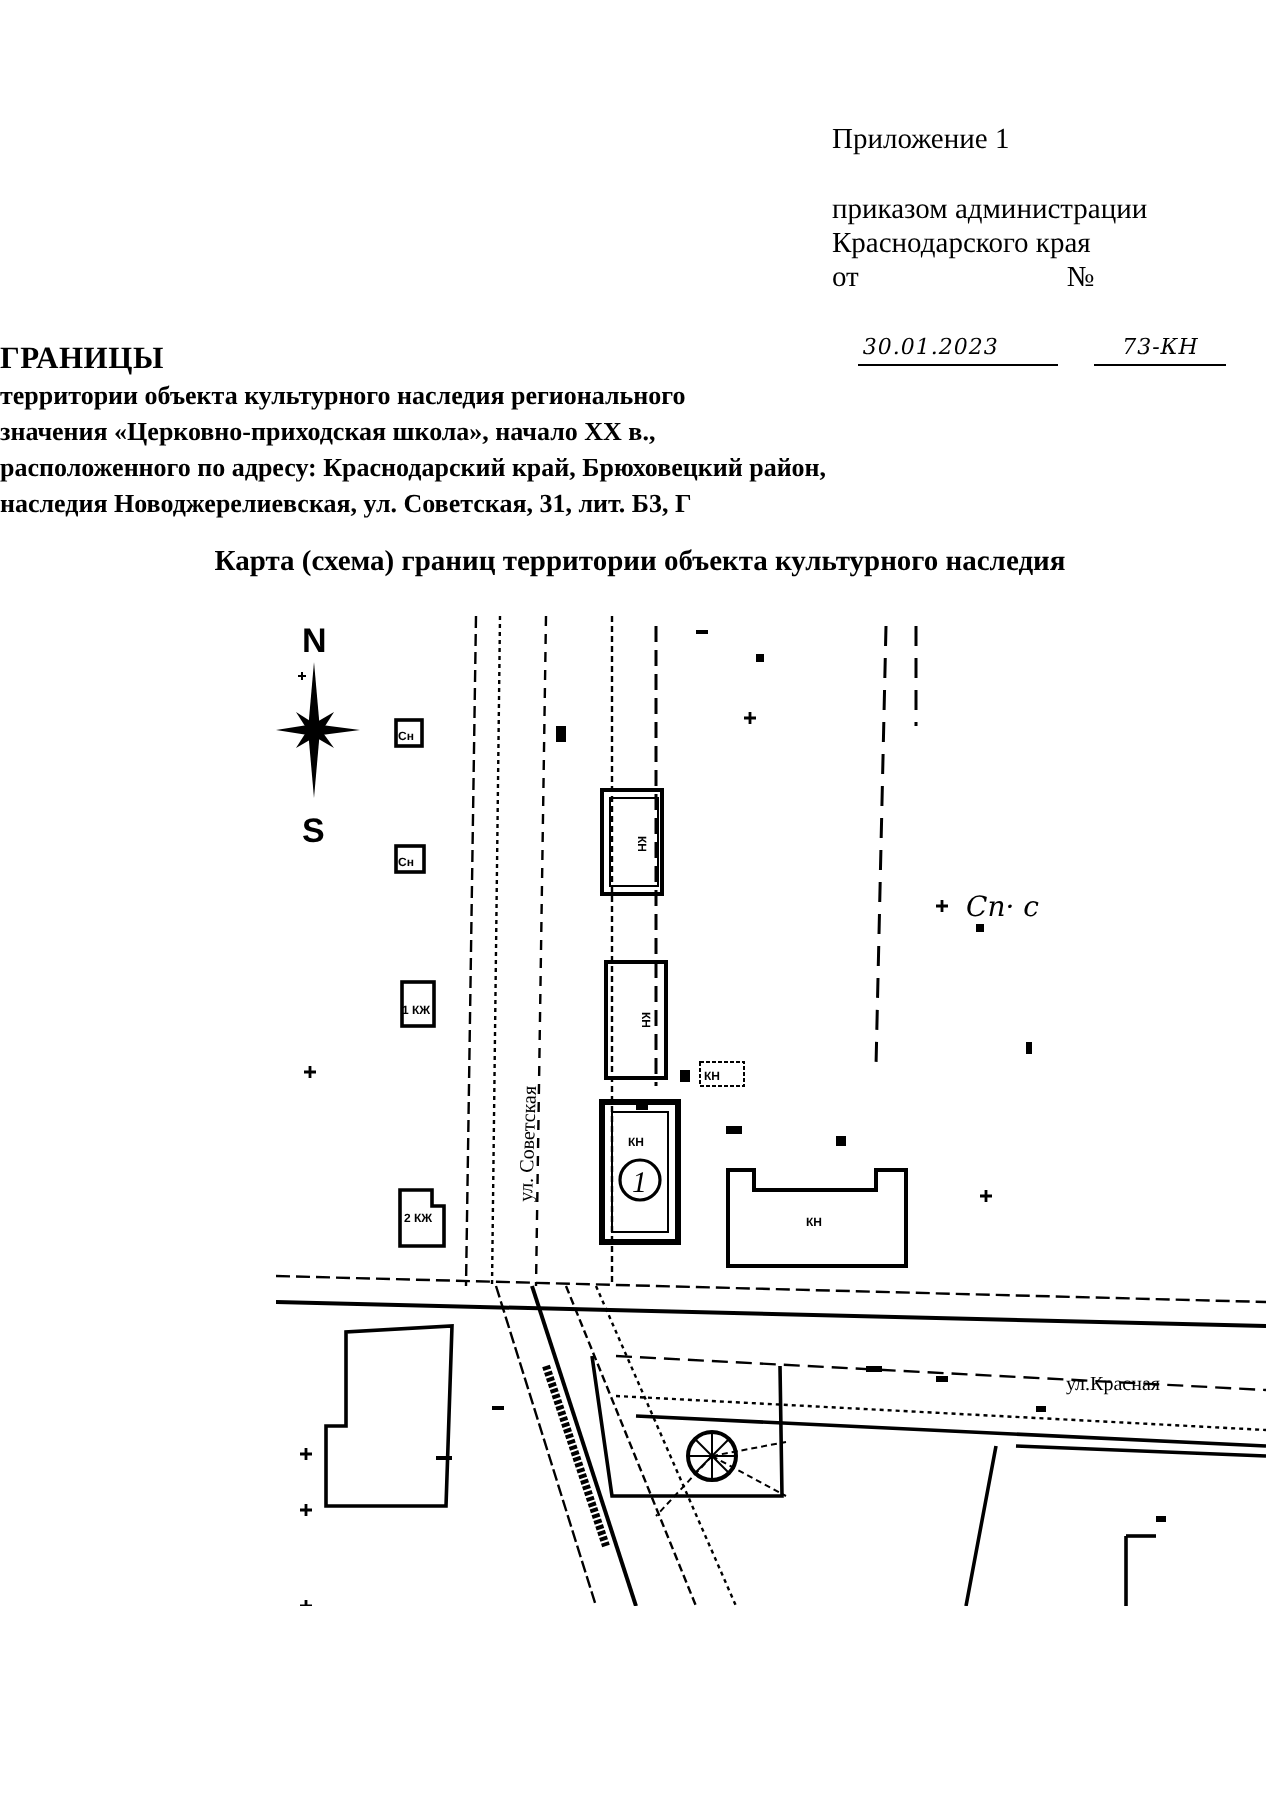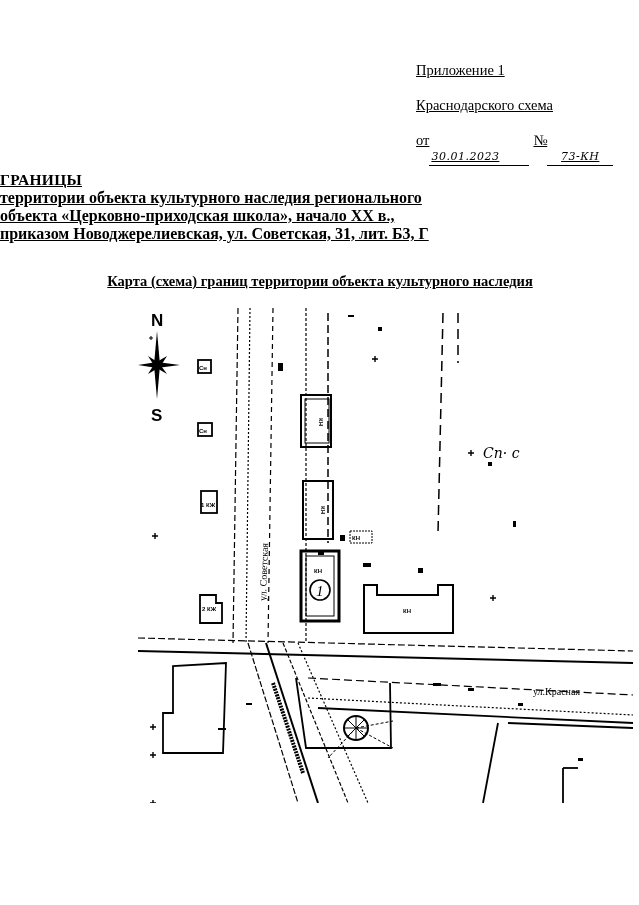--- a/index.html
+++ b/index.html
@@ -1,53 +1,55 @@
 <!DOCTYPE html>
 <html><head>
   <meta charset="utf-8">
   <style>
     html, body { margin: 0; padding: 0; background: #ffffff; }
     body { width: 639px; height: 905px; position: relative; overflow: hidden; font-family: "Liberation Serif", serif; color: #000; }
-    .abs { position: absolute; text-decoration: underline; }
+    .abs { position: absolute; }
     .approval { left: 416px; top: 62px; font-size: 14.5px; line-height: 17px; }
     .approval .appendix { margin-bottom: 18px; }
     .approval .line { white-space: nowrap; }
-    .sig-row { white-space: nowrap; display: flex; align-items: center; }
+    .sig-row { white-space: nowrap; display: flex; align-items: flex-start; }
     .hand { font-family: "DejaVu Serif", serif; font-style: italic; font-size: 11px; letter-spacing: 0.5px; margin-top: 34px; }
     .blank { display: inline-block; border-bottom: 1px solid #000; padding: 0 2px; }
     .blank.date { width: 96px; }
     .blank.num { width: 62px; text-align: center; }
     .title-block { left: 0; width: 639px; top: 170px; text-align: left; font-weight: bold; }
     .title-block .heading { font-size: 15.5px; line-height: 19px; letter-spacing: 0.3px; }
-    .title-block .desc { font-size: 16px; line-height: 18px; }
+    .title-block .desc { font-size: 13px; line-height: 18px; }
     .map-caption { left: 0; width: 700px; top: 273px; text-align: center; font-weight: bold; font-size: 14.5px; }
     .map { left: 138px; top: 303px; width: 495px; height: 500px; }
     .compass-label { font-family: "Liberation Sans", sans-serif; font-weight: bold; font-size: 17px; }
     svg text.street { font-family: "Liberation Serif", serif; font-size: 10px; }
     svg text.bl { font-family: "Liberation Sans", sans-serif; font-size: 6px; font-weight: bold; }
   </style>
 </head>
 <body>
 
 <div class="abs approval">
   <div class="appendix">Приложение 1</div>
-  <div class="line">Краснодарского схема</div>
+  <div class="line">приказом администрации</div>
+  <div class="line">Краснодарского края</div>
   <div class="sig-row">
     <span>от</span>
     <span class="blank date hand">30.01.2023</span>
     <span style="margin-left:4px">№</span>
     <span class="blank num hand">73-КН</span>
   </div>
 </div>
 
 <div class="abs title-block">
   <div class="heading">ГРАНИЦЫ</div>
   <div class="desc">территории объекта культурного наследия регионального</div>
-  <div class="desc">объекта «Церковно-приходская школа», начало XX в.,</div>
-  <div class="desc">приказом Новоджерелиевская, ул. Советская, 31, лит. Б3, Г</div>
+  <div class="desc">значения «Церковно-приходская школа», начало XX в.,</div>
+  <div class="desc">расположенного по адресу: Краснодарский край, Брюховецкий район,</div>
+  <div class="desc">наследия Новоджерелиевская, ул. Советская, 31, лит. Б3, Г</div>
 </div>
 
 <div class="abs map-caption" style="left:-30px">Карта (схема) границ территории объекта культурного наследия</div>
 
 <div class="abs map">
   <svg width="495" height="500" viewBox="0 0 495 500" xmlns="http://www.w3.org/2000/svg" stroke="#000" fill="none">
 
     <g>
       <text class="compass-label" x="13" y="23" stroke="none" fill="#000">N</text>
       <text class="compass-label" x="13" y="118" stroke="none" fill="#000">S</text>

